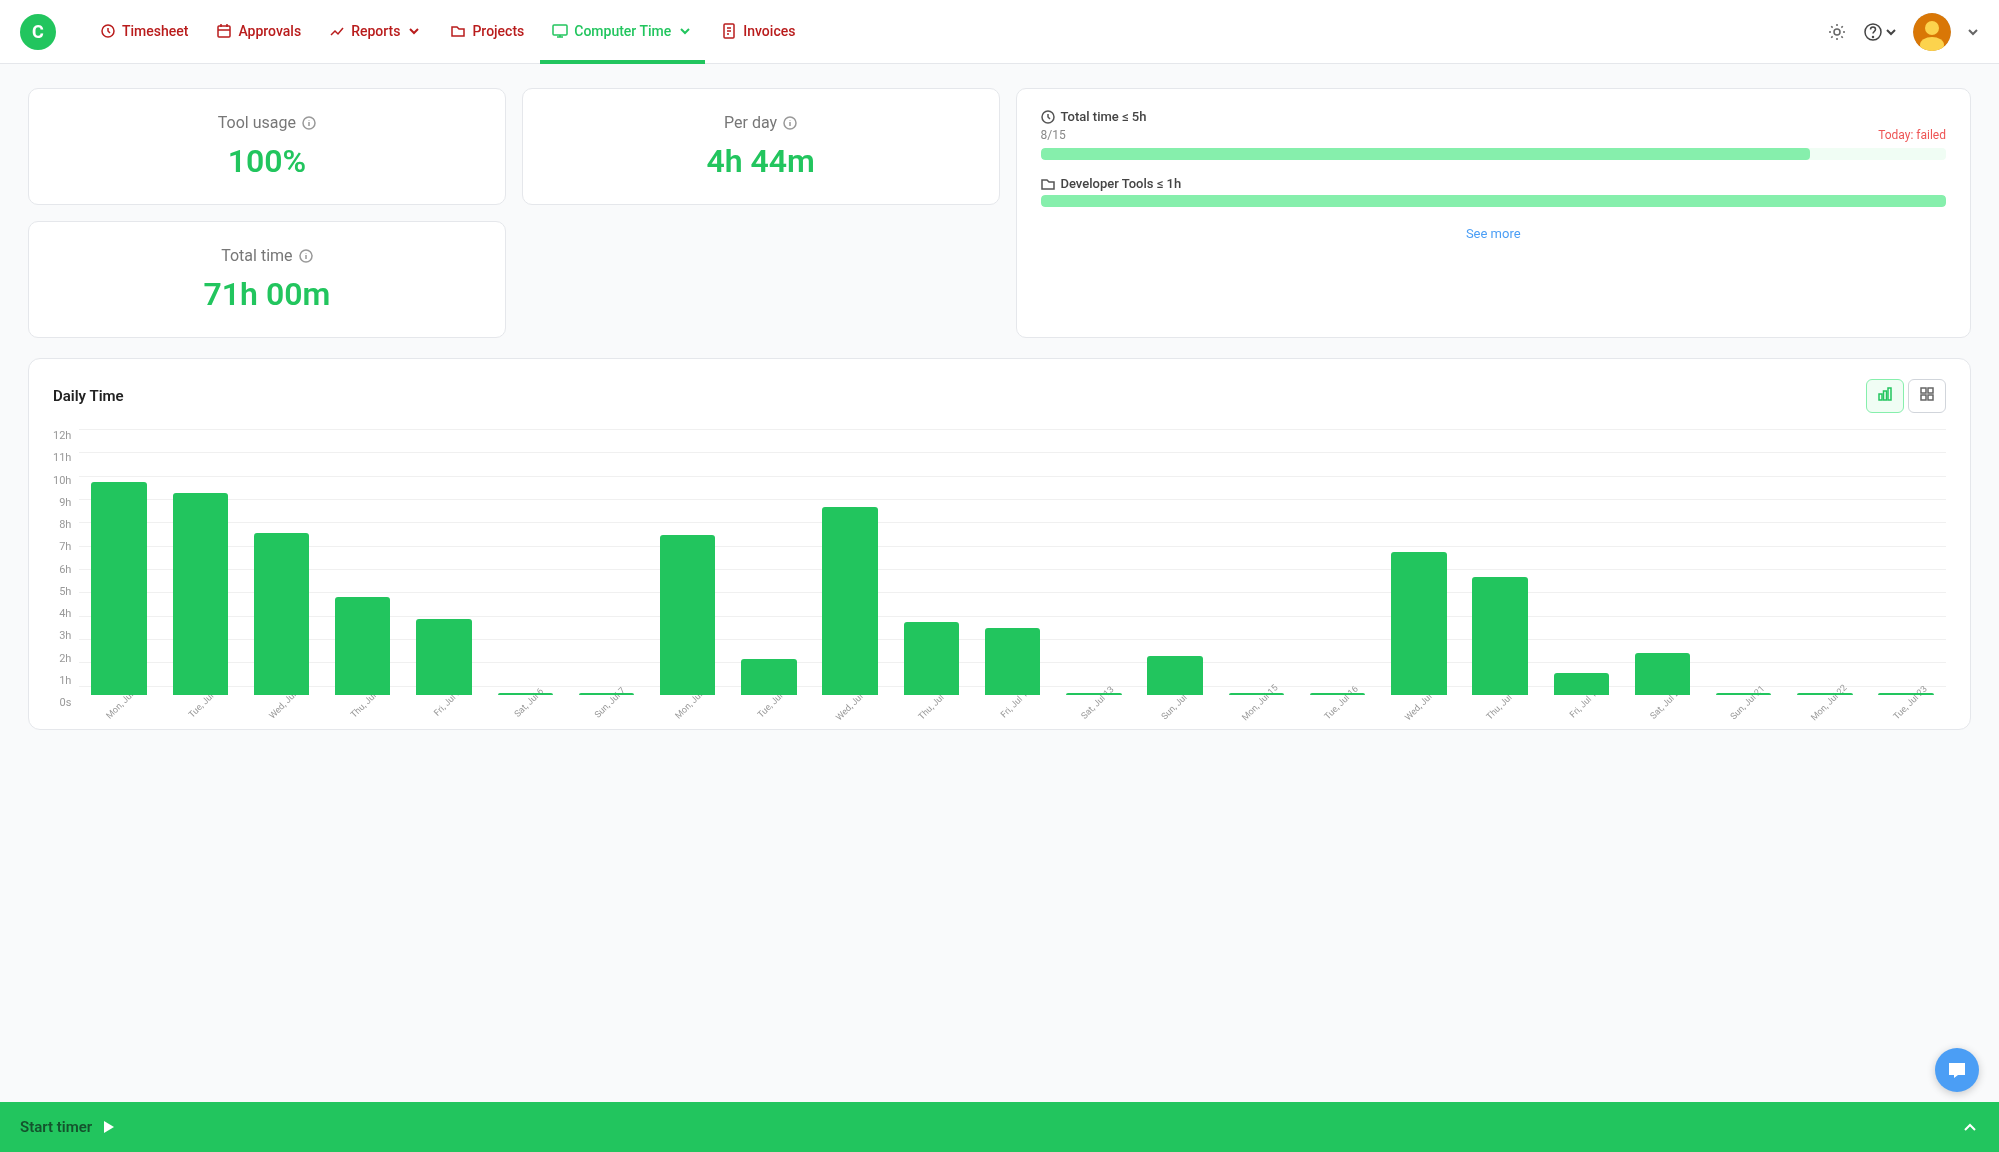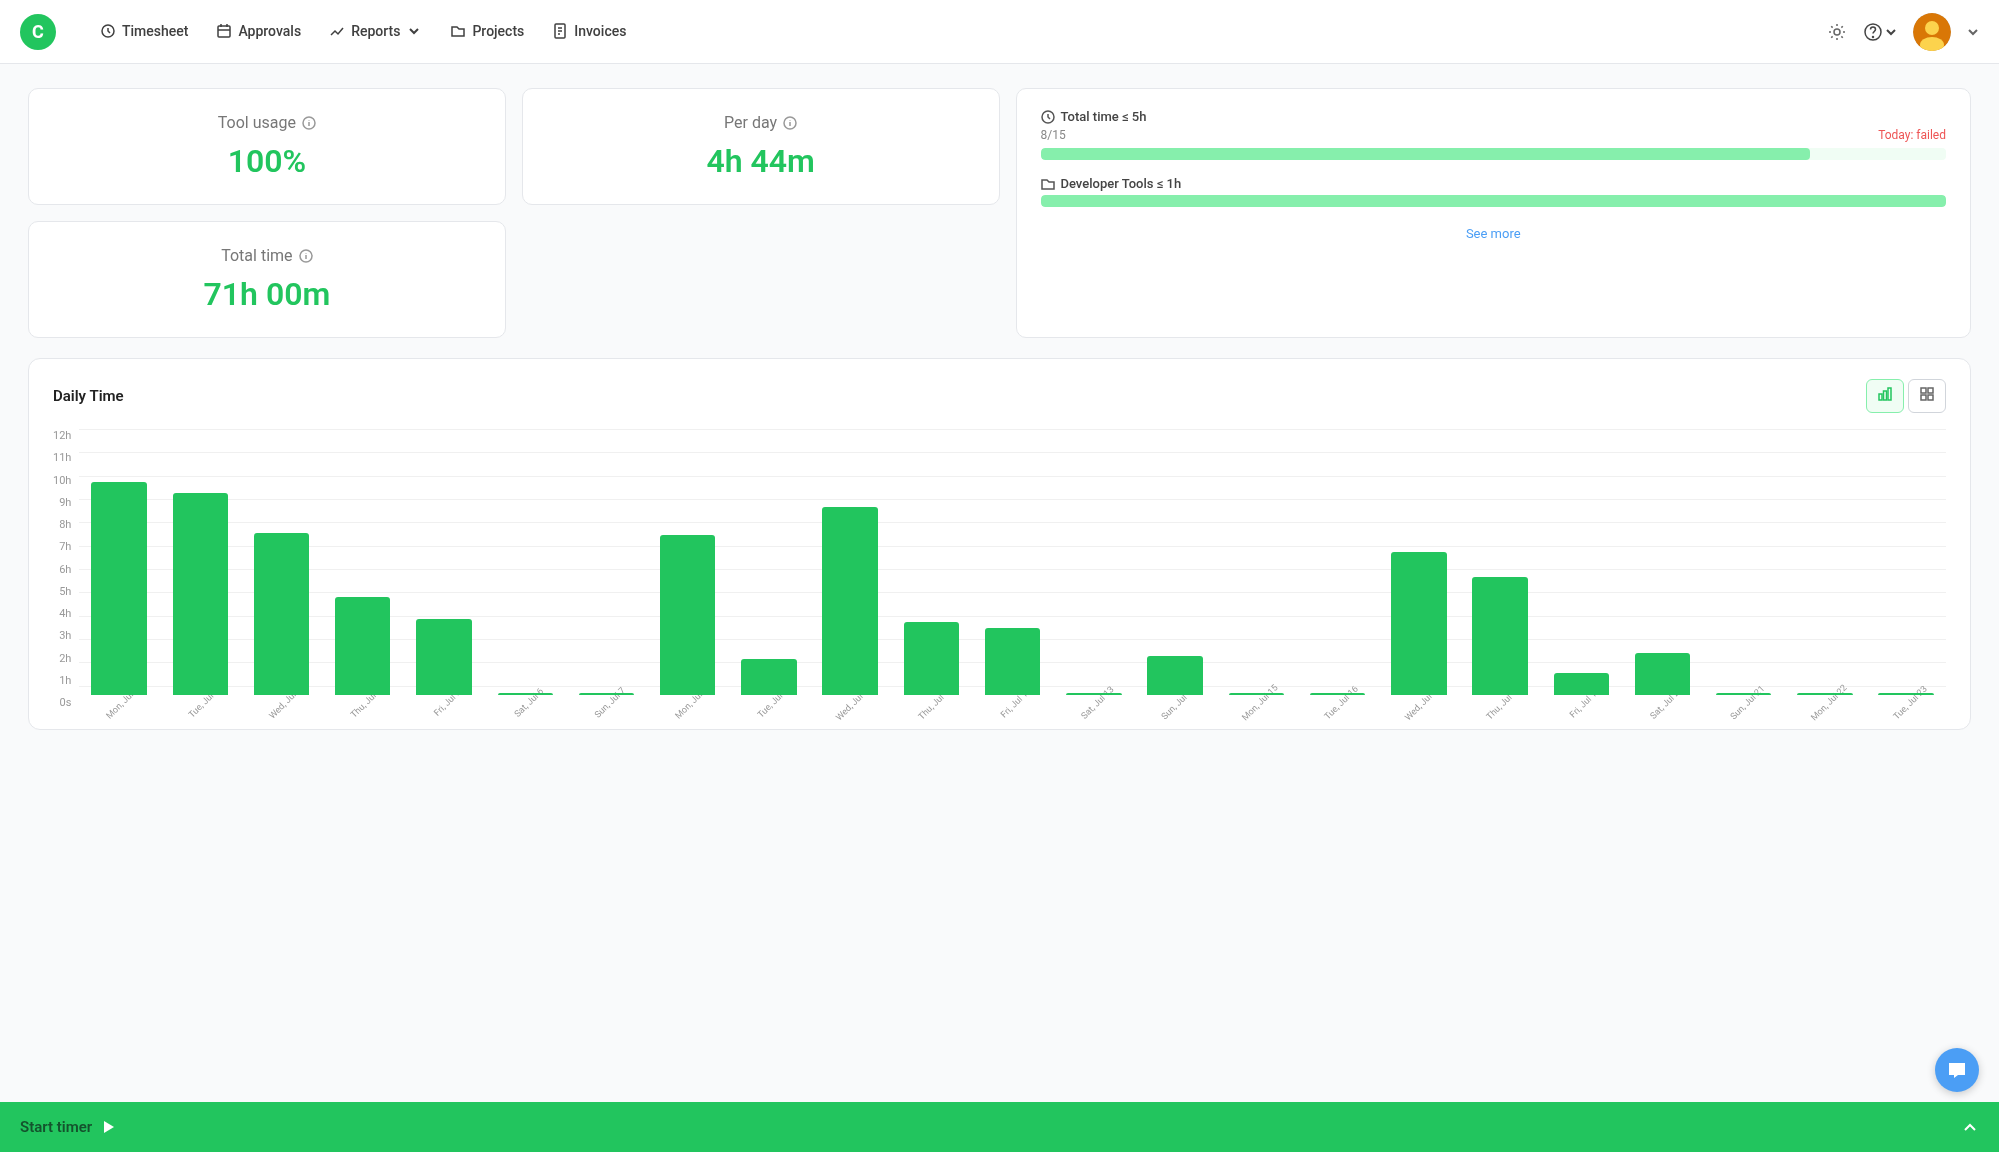--- a/index.html
+++ b/index.html
@@ -8,21 +8,21 @@
     
     .navbar {
       display: flex; align-items: center; height: 64px;
       border-bottom: 1px solid #e5e7eb; padding: 0 20px; gap: 32px;
       position: relative;
     }
     .nav-logo { width: 36px; height: 36px; flex-shrink: 0; }
     .nav-items { display: flex; align-items: center; gap: 4px; flex: 1; }
     .nav-item {
       display: flex; align-items: center; gap: 6px;
-      padding: 8px 12px; cursor: pointer; color: #404040;
+      padding: 8px 12px; cursor: pointer; color: #b91c1c;
       font-size: 14px; font-weight: 500; text-decoration: none;
       border-bottom: 2px solid transparent;
       position: relative; height: 64px;
     }
     .nav-item.active { color: #22c55e; border-bottom: 2px solid #22c55e; }
     .nav-right { display: flex; align-items: center; gap: 16px; margin-left: auto; }
     .nav-icon-btn { cursor: pointer; color: #666; font-size: 18px; display: flex; align-items: center; gap: 4px; }
     .avatar { width: 38px; height: 38px; border-radius: 50%; overflow: hidden; cursor: pointer; background: #ccc; }
 
     
@@ -140,20 +140,31 @@
       <span>Reports</span>
       <svg class="icon-sm" viewBox="0 0 16 16" fill="none" stroke="currentColor" stroke-width="2">
           <path d="M4 6l4 4 4-4"></path>
         </svg>
     </a>
     <a class="nav-item">
       <svg class="icon-sm" viewBox="0 0 16 16" fill="none" stroke="currentColor" stroke-width="1.5">
           <path d="M2 4h5l2 2h5v7H2z"></path>
         </svg>
       <span>Projects</span>
+    </a>
+    <a class="nav-item active">
+      <svg class="icon-sm" viewBox="0 0 16 16" fill="none" stroke="#22c55e" stroke-width="1.5">
+          <rect x="1" y="2" width="14" height="10" rx="1"></rect>
+          <path d="M5 14h6M8 12v2"></path>
+        </svg>
+      <span style="color:#22c55e">Computer Time</span>
+      <svg class="icon-sm" viewBox="0 0 16 16" fill="none" stroke="#22c55e" stroke-width="2">
+          <path d="M4 6l4 4 4-4"></path>
+        </svg>
+      <div class="nav-active-underline"></div>
     </a>
     <a class="nav-item">
       <svg class="icon-sm" viewBox="0 0 16 16" fill="none" stroke="currentColor" stroke-width="1.5">
           <rect x="3" y="1" width="10" height="14" rx="1"></rect>
           <path d="M6 5h4M6 8h4M6 11h2"></path>
         </svg>
       <span>Invoices</span>
     </a>
   </div>
 

